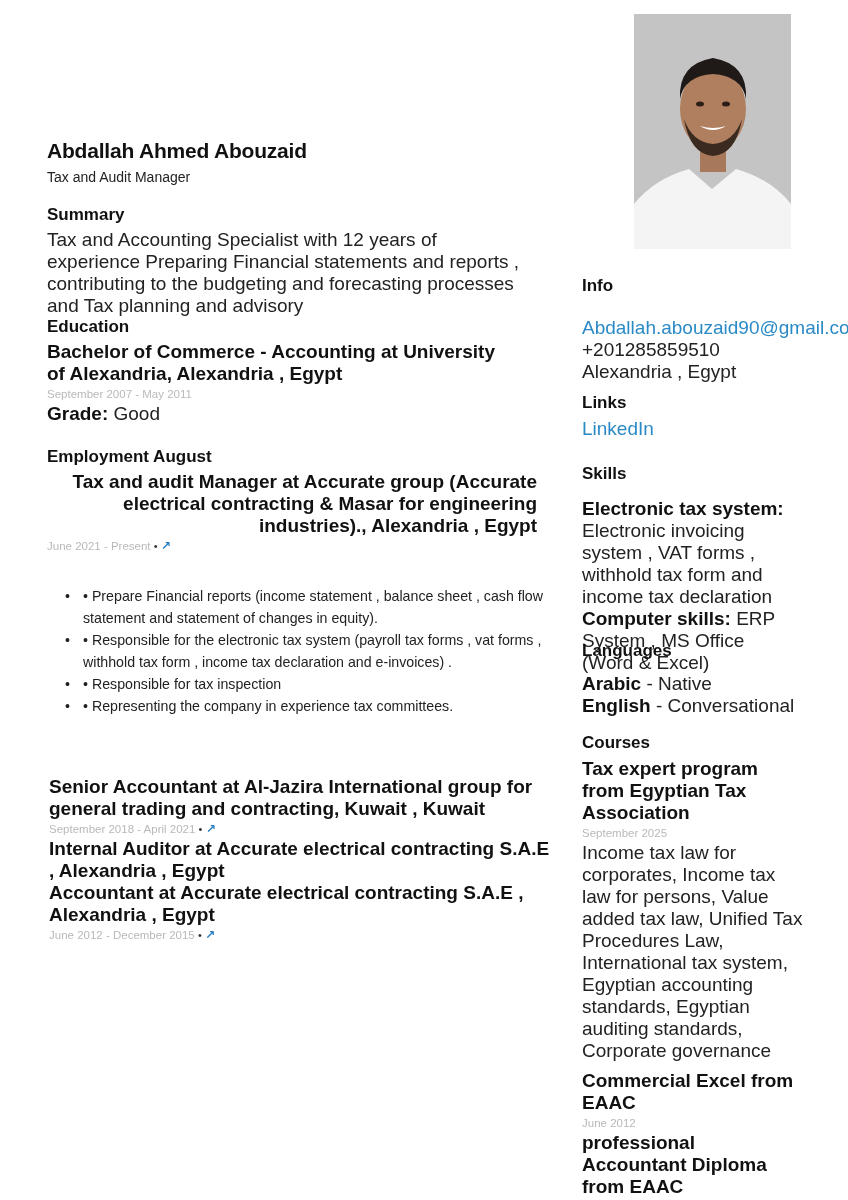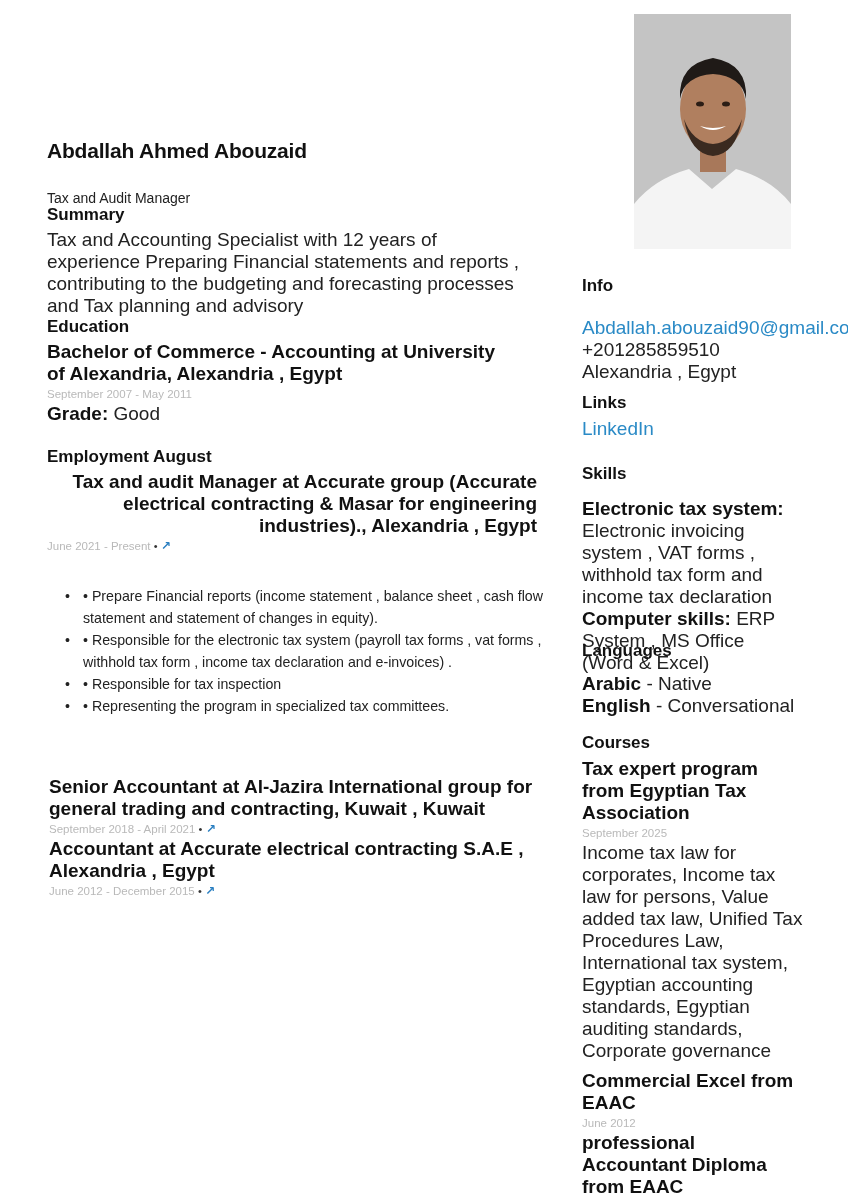--- a/index.html
+++ b/index.html
@@ -1,20 +1,20 @@
 <!DOCTYPE html>
 <html><head>
 <meta charset="utf-8">
 <style>
   html, body { margin: 0; padding: 0; background: #ffffff; }
   body { width: 848px; height: 1200px; position: relative; overflow: hidden;
          font-family: "Liberation Sans", "DejaVu Sans", sans-serif; color: #1f1f1f; }
   .abs { position: absolute; }
   .name { left: 47px; top: 139px; font-size: 21px; font-weight: bold; color: #111; letter-spacing: -0.2px; }
-  .jobtitle { left: 47px; top: 169px; font-size: 14px; color: #222; margin-top: 21px; }
+  .jobtitle { left: 47px; top: 169px; font-size: 14px; color: #222; }
   .h2 { font-size: 17px; font-weight: bold; color: #111; }
   .p { font-size: 19px; line-height: 22px; color: #222; }
   .bold { font-weight: bold; color: #111; }
   .date { font-size: 11.5px; color: #b9b9b9; line-height: 18px; }
   .arrow { color: #2a7fc1; font-weight: bold; font-size: 12px; }
   .dot { color: #333; font-size: 11px; }
   a.link { color: #2a8ac6; text-decoration: none; }
   .bullets { margin: 0; padding: 0; list-style: none; }
   .bullets li { position: relative; padding-left: 36px; font-size: 14.2px; line-height: 22px; color: #222; }
   .bullets li .b1 { position: absolute; left: 18px; top: 0; }
@@ -61,31 +61,32 @@
   <div class="p bold" style="margin-top:4px; width:490px;text-align:right;">Tax and audit Manager at Accurate group (Accurate electrical contracting &amp; Masar for engineering industries)., Alexandria , Egypt</div>
   <div class="date">
     <span>June 2021 - Present</span>
     <span class="dot">•</span>
     <span class="arrow">↗</span>
   </div>
   <ul class="bullets" style="margin-top:30px;">
     <li><span class="b1">•</span><span>• Prepare Financial reports (income statement , balance sheet , cash flow statement and statement of changes in equity).</span></li>
     <li><span class="b1">•</span><span>• Responsible for the electronic tax system (payroll tax forms , vat forms , withhold tax form , income tax declaration and e-invoices) .</span></li>
     <li><span class="b1">•</span><span>• Responsible for tax inspection</span></li>
-    <li><span class="b1">•</span><span>• Representing the program in specialized tax committees.</span></li>
+    <li><span class="b1">•</span><span>• Representing the company in experience tax committees.</span></li>
   </ul>
 </div>
 
 <div class="abs" style="left:49px; top:776px; width:510px;">
   <div class="p bold">Senior Accountant at Al-Jazira International group for general trading and contracting, Kuwait , Kuwait</div>
   <div class="date">
     <span>September 2018 - April 2021</span>
     <span class="dot">•</span>
     <span class="arrow">↗</span>
   </div>
+  <div class="p bold">Internal Auditor at Accurate electrical contracting S.A.E , Alexandria , Egypt</div>
   <div class="p bold">Accountant  at Accurate electrical contracting S.A.E , Alexandria , Egypt</div>
   <div class="date">
     <span>June 2012 - December 2015</span>
     <span class="dot">•</span>
     <span class="arrow">↗</span>
   </div>
 </div>
 
 <div class="abs right-col" style="top:276px;">
   <div class="h2">Info</div>

